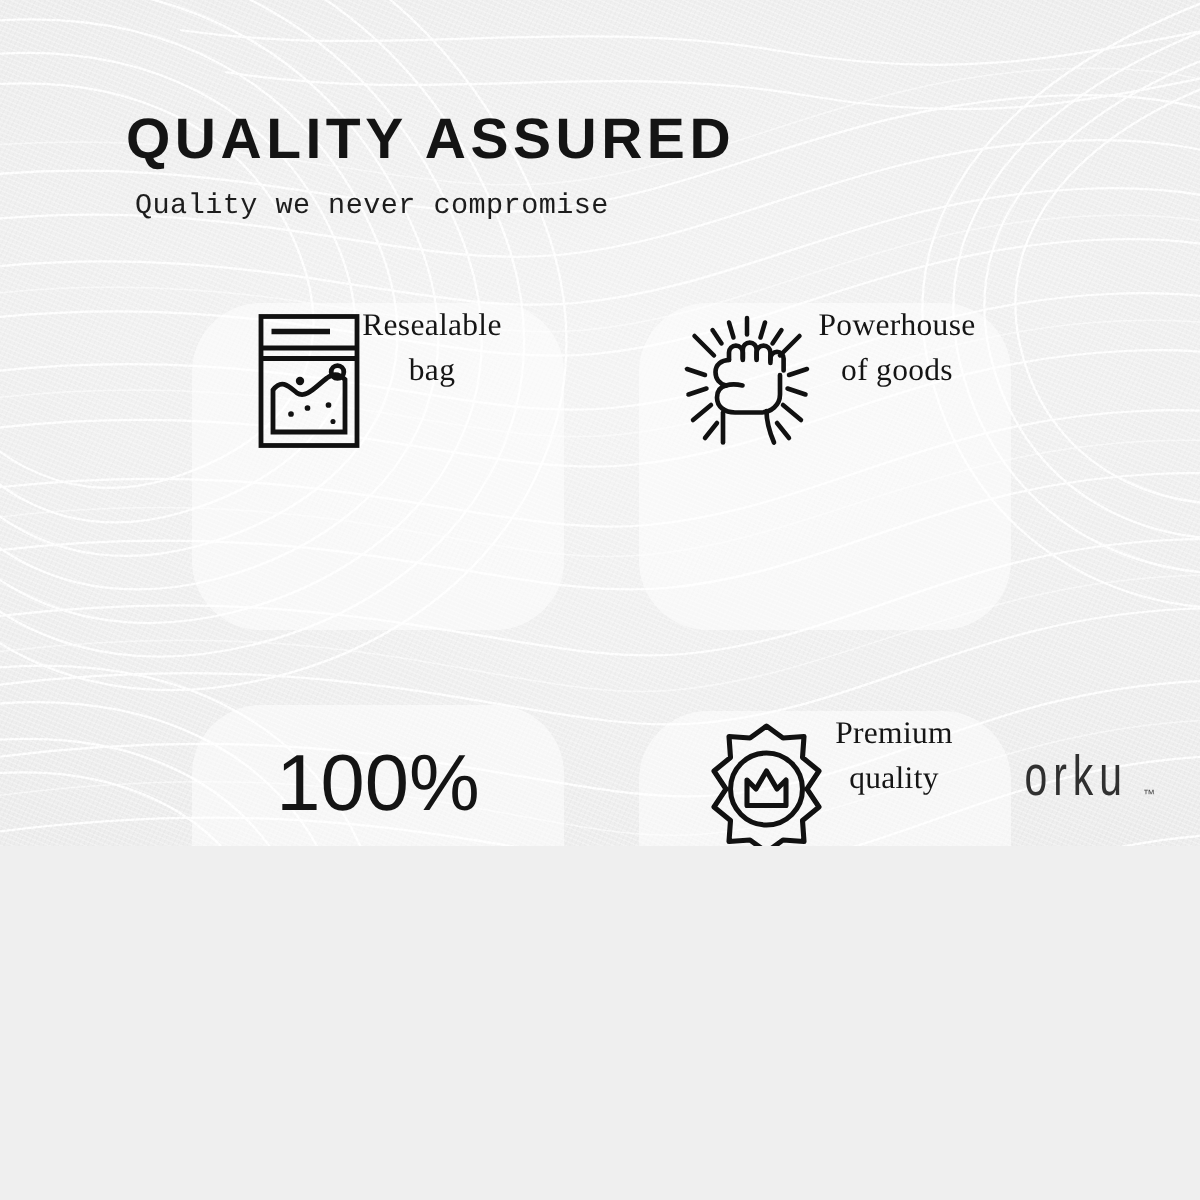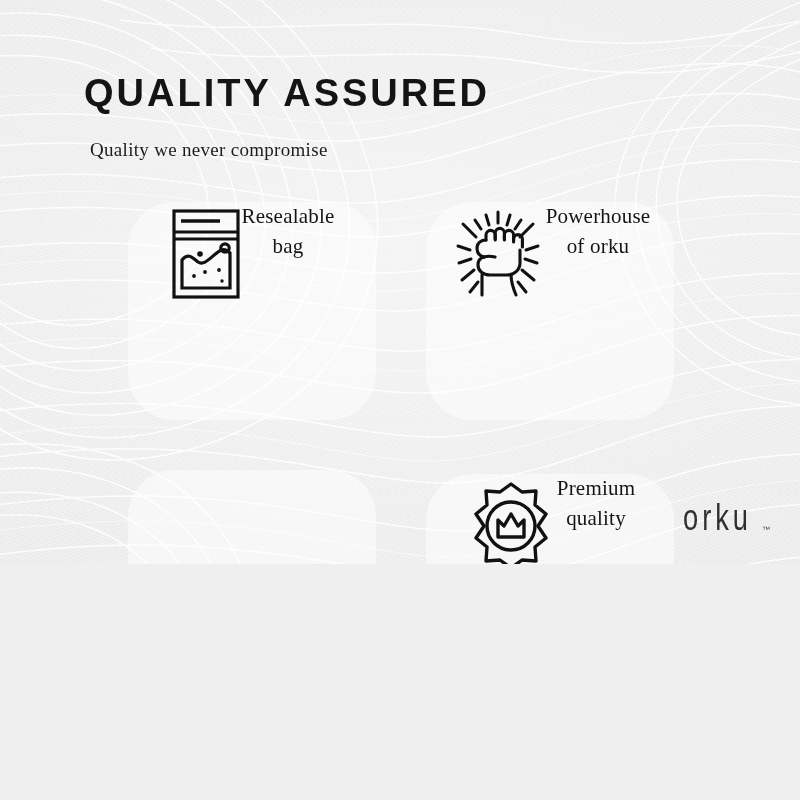--- a/index.html
+++ b/index.html
@@ -62,22 +62,22 @@
     margin: 0;
     font-family: "Liberation Sans", sans-serif;
     font-weight: bold;
     font-size: 38px;
     letter-spacing: 3.0px;
     color: #141414;
     line-height: 1.05;
     white-space: nowrap;
   }
   .subhead {
-    margin: 25px 0 0 6px;
-    font-family: Liberation Serif, serif;
+    margin: 12px 0 0 6px;
+    font-family: Liberation Mono, monospace;
     font-size: 19px;
     letter-spacing: .3px;
     color: #1d1d1d;
     white-space: nowrap;
   }
 
   
   .grid {
     position: absolute;
     left: 128px;
@@ -287,24 +287,25 @@
 
           <path d="M36,34 c-5,0 -9,3 -9,8 c0,5 3,8 7,9"></path>
           <path d="M34,51 c-4,1 -6,4 -6,8 c0,6 5,10 12,10 l17,0 c7,0 13,-5 13,-12 l0,-13"></path>
           <path d="M34,51 c3,-1 7,-1 11,0"></path>
 
           <path d="M32,69 l0,20"></path>
           <path d="M61,68 c0,8 2,14 5,21"></path>
         </svg>
       </div>
       <div class="card-label">Powerhouse
-of orku</div>
+of goods</div>
     </div>
 
     <div class="card c2">
+      <div class="big-stat">100%</div>
     </div>
 
     <div class="card c3">
       <div class="card-icon">
         <svg width="92" height="92" viewBox="0 0 92 92" fill="none" stroke="#111111" stroke-width="3.4" stroke-linejoin="round">
 
           <path d="M46,4
                    L57,12 L71,11 L70,25 L81,34 L73,46 L81,58 L70,67 L71,81 L57,80
                    L46,88 L35,80 L21,81 L22,67 L11,58 L19,46 L11,34 L22,25 L21,11 L35,12 Z" stroke-linejoin="round"></path>
           <circle cx="46" cy="46" r="24"></circle>

